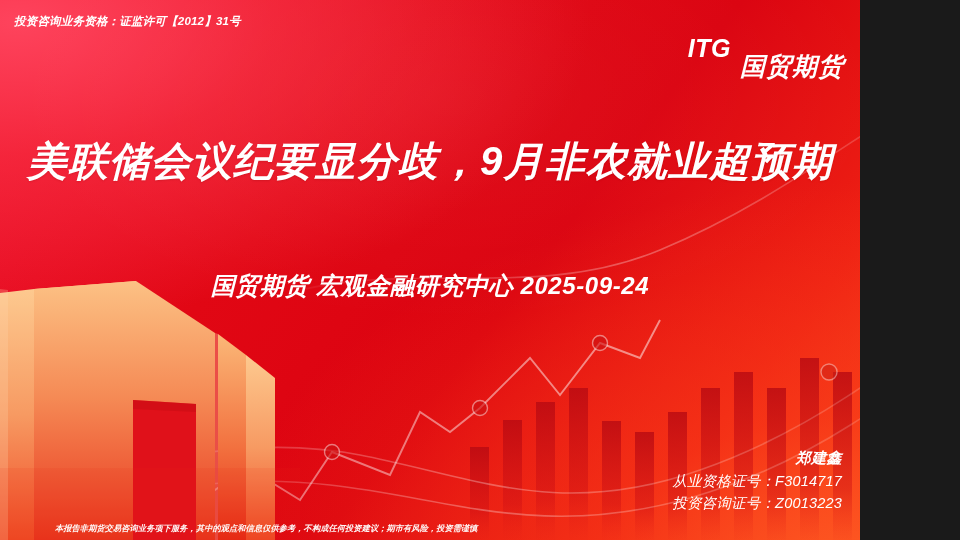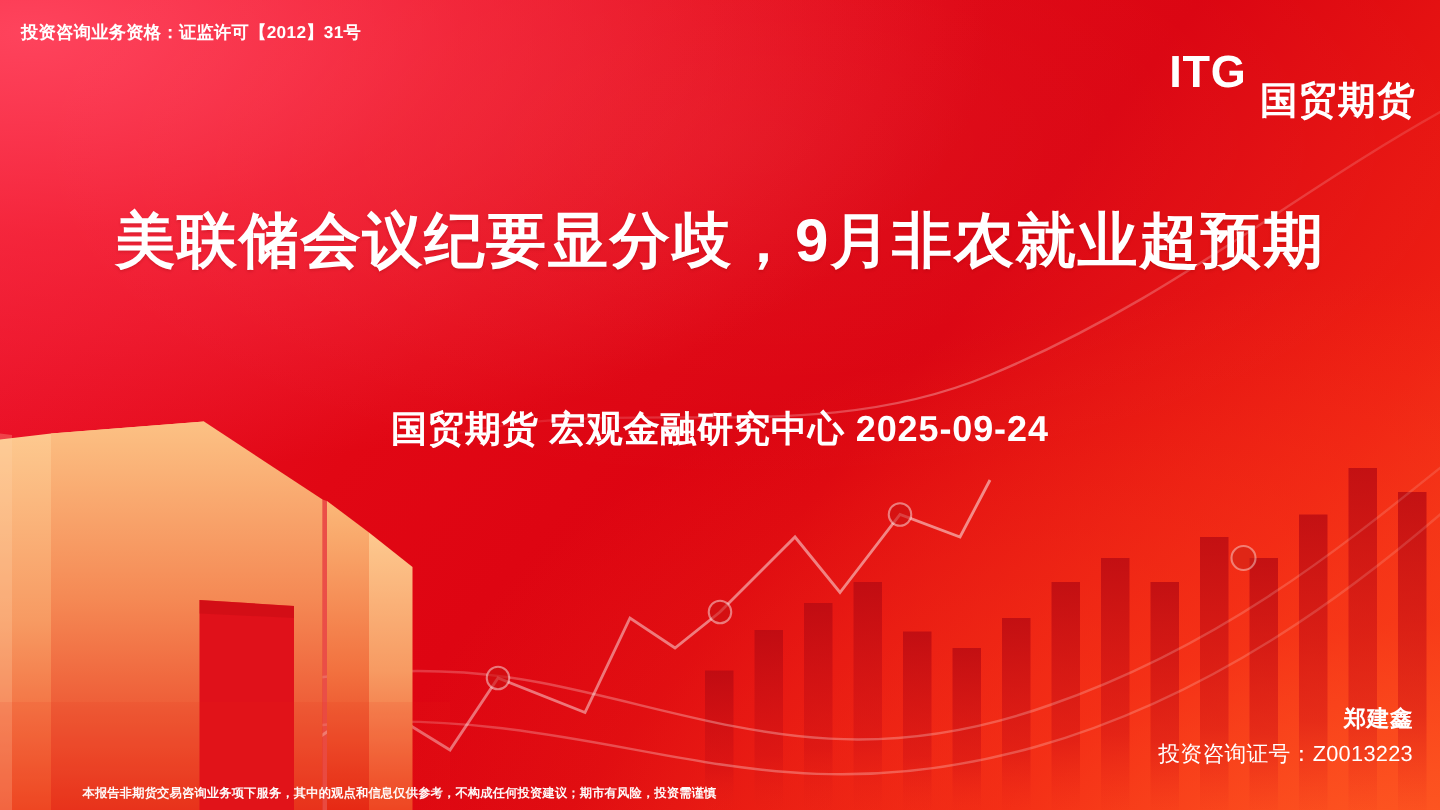--- a/index.html
+++ b/index.html
@@ -2,26 +2,27 @@
 <html><head>
 <meta charset="utf-8">
 <style>
   html, body {
     margin: 0;
     padding: 0;
     background: #1a1a1a;
   }
   #slide {
     position: relative;
-    width: 960px;
+    width: 860px;
     height: 540px;
     overflow: hidden;
     font-family: "Liberation Sans", "DejaVu Sans", sans-serif;
     background: #d946ef;
     user-select: none;
+    font-style: italic;
   }
 
   
   .bg-base {
     position: absolute;
     inset: 0;
     background:
       radial-gradient(115% 95% at 2% 4%, rgba(255,70,95,0.95) 0%, rgba(252,55,75,0.55) 26%, rgba(232,5,22,0.0) 58%),
       radial-gradient(120% 120% at 100% 108%, rgba(255,92,35,0.95) 0%, rgba(250,62,24,0.55) 26%, rgba(228,10,18,0.0) 62%),
       linear-gradient(128deg, #ef1330 0%, #e10714 34%, #db0310 58%, #ee2014 82%, #f8471c 100%);
@@ -52,21 +53,21 @@
   .logo {
     position: absolute;
     right: 16px;
     top: 14px;
     display: flex;
     align-items: center;
     gap: 9px;
     white-space: nowrap;
   }
   .logo-itg {
-    font-size: 30px;
+    font-size: 25px;
     font-weight: bold;
     color: #ffffff;
     letter-spacing: 0.5px;
     font-family: "Liberation Sans", "DejaVu Sans", sans-serif;
   }
   .logo-cn {
     font-size: 25px;
     font-weight: bold;
     color: #ffffff;
     letter-spacing: 1px;
@@ -231,18 +232,19 @@
     <span class="logo-itg">ITG</span>
     <span class="logo-cn">国贸期货</span>
   </div>
 
   <div class="title">美联储会议纪要显分歧，9月非农就业超预期</div>
 
   <div class="subtitle">国贸期货 宏观金融研究中心 2025-09-24</div>
 
   <div class="analyst">
     <div class="analyst-name">郑建鑫</div>
+    <div class="analyst-line">从业资格证号：F3014717</div>
     <div class="analyst-line">投资咨询证号：Z0013223</div>
   </div>
 
   <div class="footer">本报告非期货交易咨询业务项下服务，其中的观点和信息仅供参考，不构成任何投资建议；期市有风险，投资需谨慎</div>
 
 </div>
 
 </body></html>

